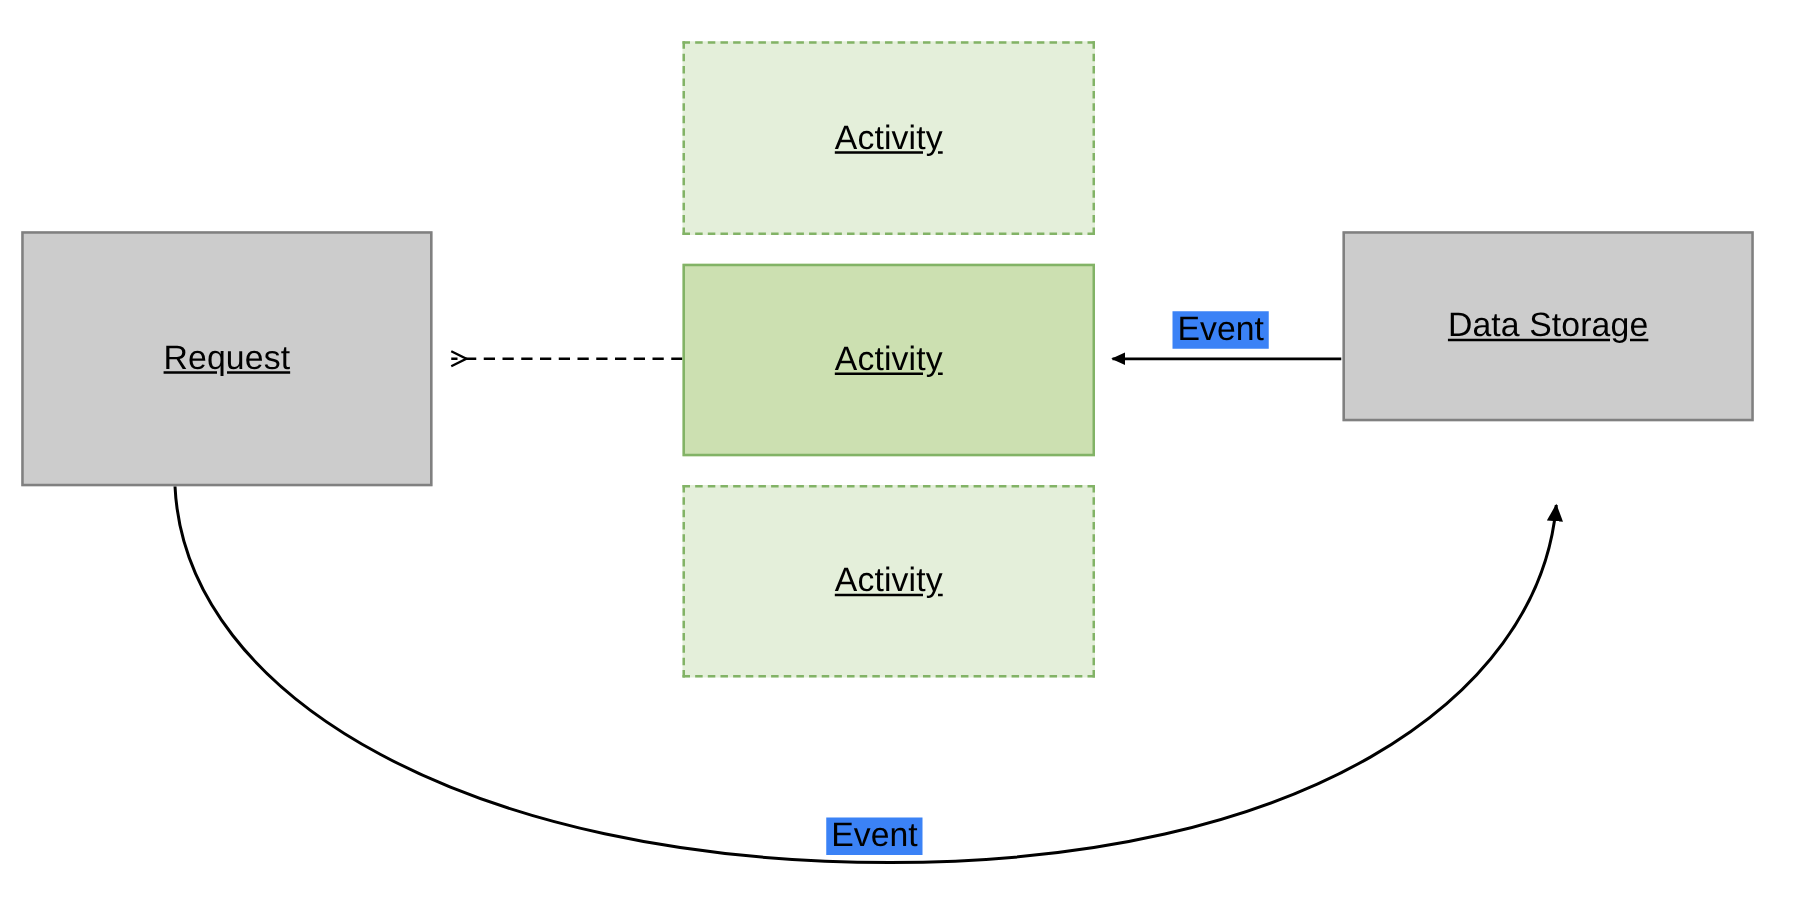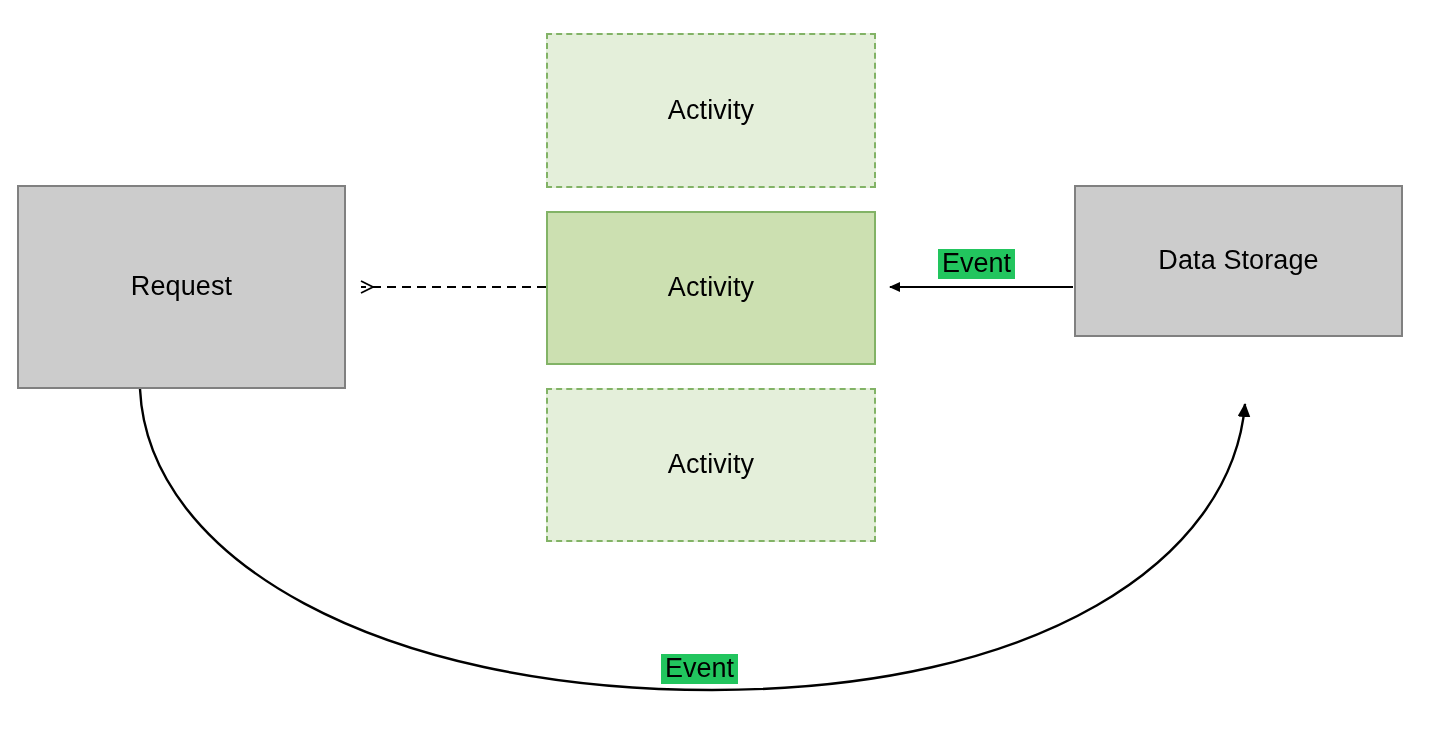--- a/index.html
+++ b/index.html
@@ -22,20 +22,21 @@
     box-sizing: border-box;
     display: flex;
     align-items: center;
     justify-content: center;
     font-family: "Liberation Sans", sans-serif;
     font-size: 27px;
     color: #000000;
     letter-spacing: 0.1px;
     line-height: 1.1;
     white-space: nowrap;
+    text-decoration: underline;
   }
   .node-gray {
     background: #cccccc;
     border: 2px solid #808080;
   }
   .node-activity-active {
     background: #cce0b1;
     border: 2px solid #82b366;
   }
   .node-activity-ghost {
@@ -48,21 +49,21 @@
     top: 0;
     width: 1446px;
     height: 734px;
     pointer-events: none;
   }
   .edge-label {
     position: absolute;
     font-family: "Liberation Sans", sans-serif;
     font-size: 27px;
     color: #000000;
-    background: #22c55e;
+    background: #3b82f6;
     padding: 0 4px;
     white-space: nowrap;
     line-height: 1.1;
   }
 </style>
 </head>
 <body>
 
 <div id="canvas">
 

